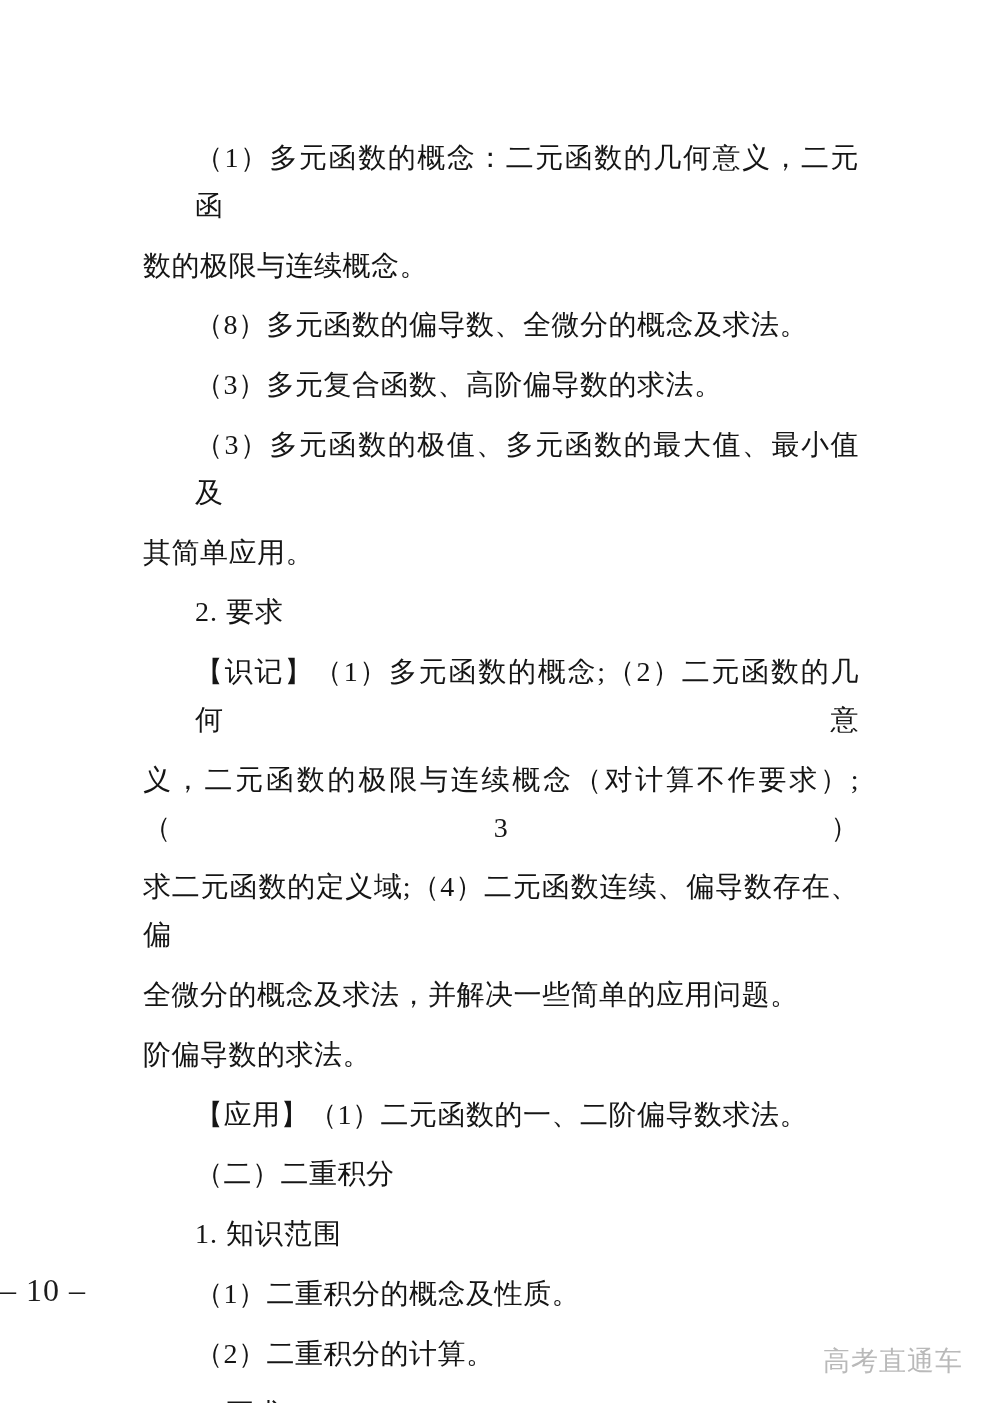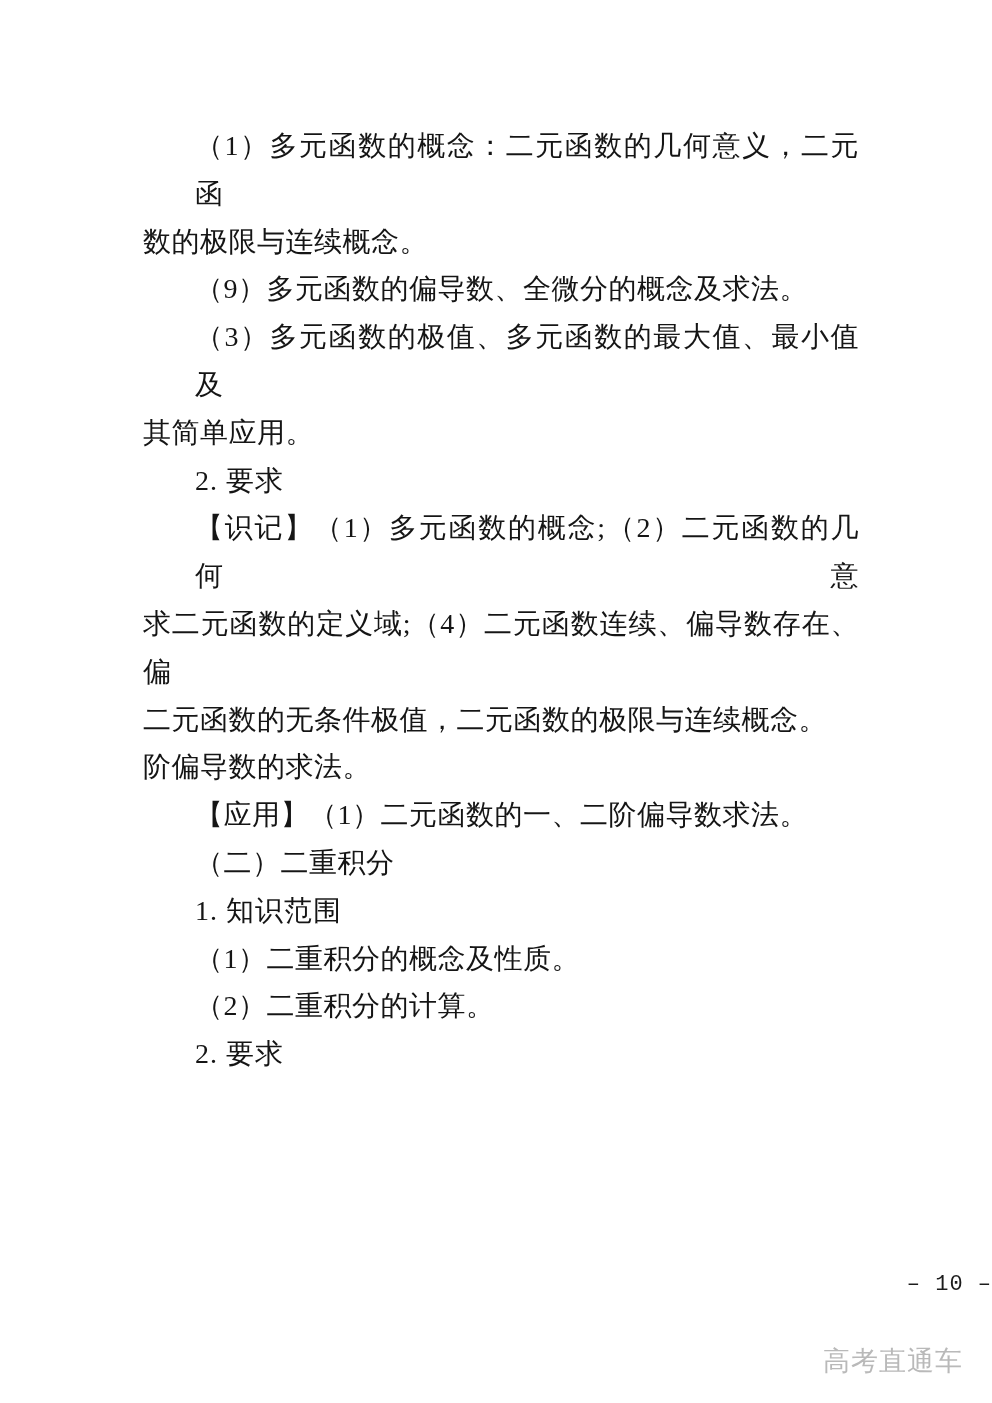--- a/index.html
+++ b/index.html
@@ -18,67 +18,69 @@
     width: 716px;
     font-size: 28px;
     line-height: 47.8px;
     color: #151515;
     letter-spacing: 0.5px;
   }
   .line {
     min-height: 47.8px;
     text-align: left;
     text-align-last: left;
+    margin-top: 12px;
   }
   .line.indent { padding-left: 52px; }
   .line.justify {
     text-align: justify;
     text-align-last: justify;
     text-justify: inter-character;
   }
   .line.bold {
     font-weight: normal;
     letter-spacing: 1px;
   }
   .page-number {
     position: absolute;
     top: 1272px;
     left: 0;
     width: 100%;
-    text-align: right;
-    font-size: 22px;
+    text-align: left;
+    font-size: 32px;
     color: #1c1c1c;
     letter-spacing: 1px;
-    font-family: Liberation Mono, monospace;
   }
   .watermark {
     position: absolute;
     right: 29px;
     bottom: 24px;
     font-size: 27px;
     color: #b9b9b9;
     letter-spacing: 1px;
     text-shadow: 1px 1px 0 #ffffff;
     font-family: "Liberation Sans", sans-serif;
     text-align: center;
   }
 </style>
 </head>
 <body>
 
 <div class="doc" id="doc">
     <div class="line indent justify">（1）多元函数的概念：二元函数的几何意义，二元函</div>
     <div class="line">数的极限与连续概念。</div>
-    <div class="line indent">（9）多元函数的偏导数、全微分的概念及求法。</div>
+    <div class="line indent">（8）多元函数的偏导数、全微分的概念及求法。</div>
+    <div class="line indent">（3）多元复合函数、高阶偏导数的求法。</div>
     <div class="line indent justify">（3）多元函数的极值、多元函数的最大值、最小值及</div>
     <div class="line">其简单应用。</div>
     <div class="line indent bold">2. 要求</div>
     <div class="line indent justify">【识记】（1）多元函数的概念;（2）二元函数的几何意</div>
+    <div class="line justify">义，二元函数的极限与连续概念（对计算不作要求）;（3）</div>
     <div class="line justify">求二元函数的定义域;（4）二元函数连续、偏导数存在、偏</div>
-    <div class="line">二元函数的无条件极值，二元函数的极限与连续概念。</div>
+    <div class="line">全微分的概念及求法，并解决一些简单的应用问题。</div>
     <div class="line">阶偏导数的求法。</div>
     <div class="line indent">【应用】（1）二元函数的一、二阶偏导数求法。</div>
     <div class="line indent">（二）二重积分</div>
     <div class="line indent bold">1. 知识范围</div>
     <div class="line indent">（1）二重积分的概念及性质。</div>
     <div class="line indent">（2）二重积分的计算。</div>
     <div class="line indent bold">2. 要求</div>
   </div>
 
 <div class="page-number">– 10 –</div>

